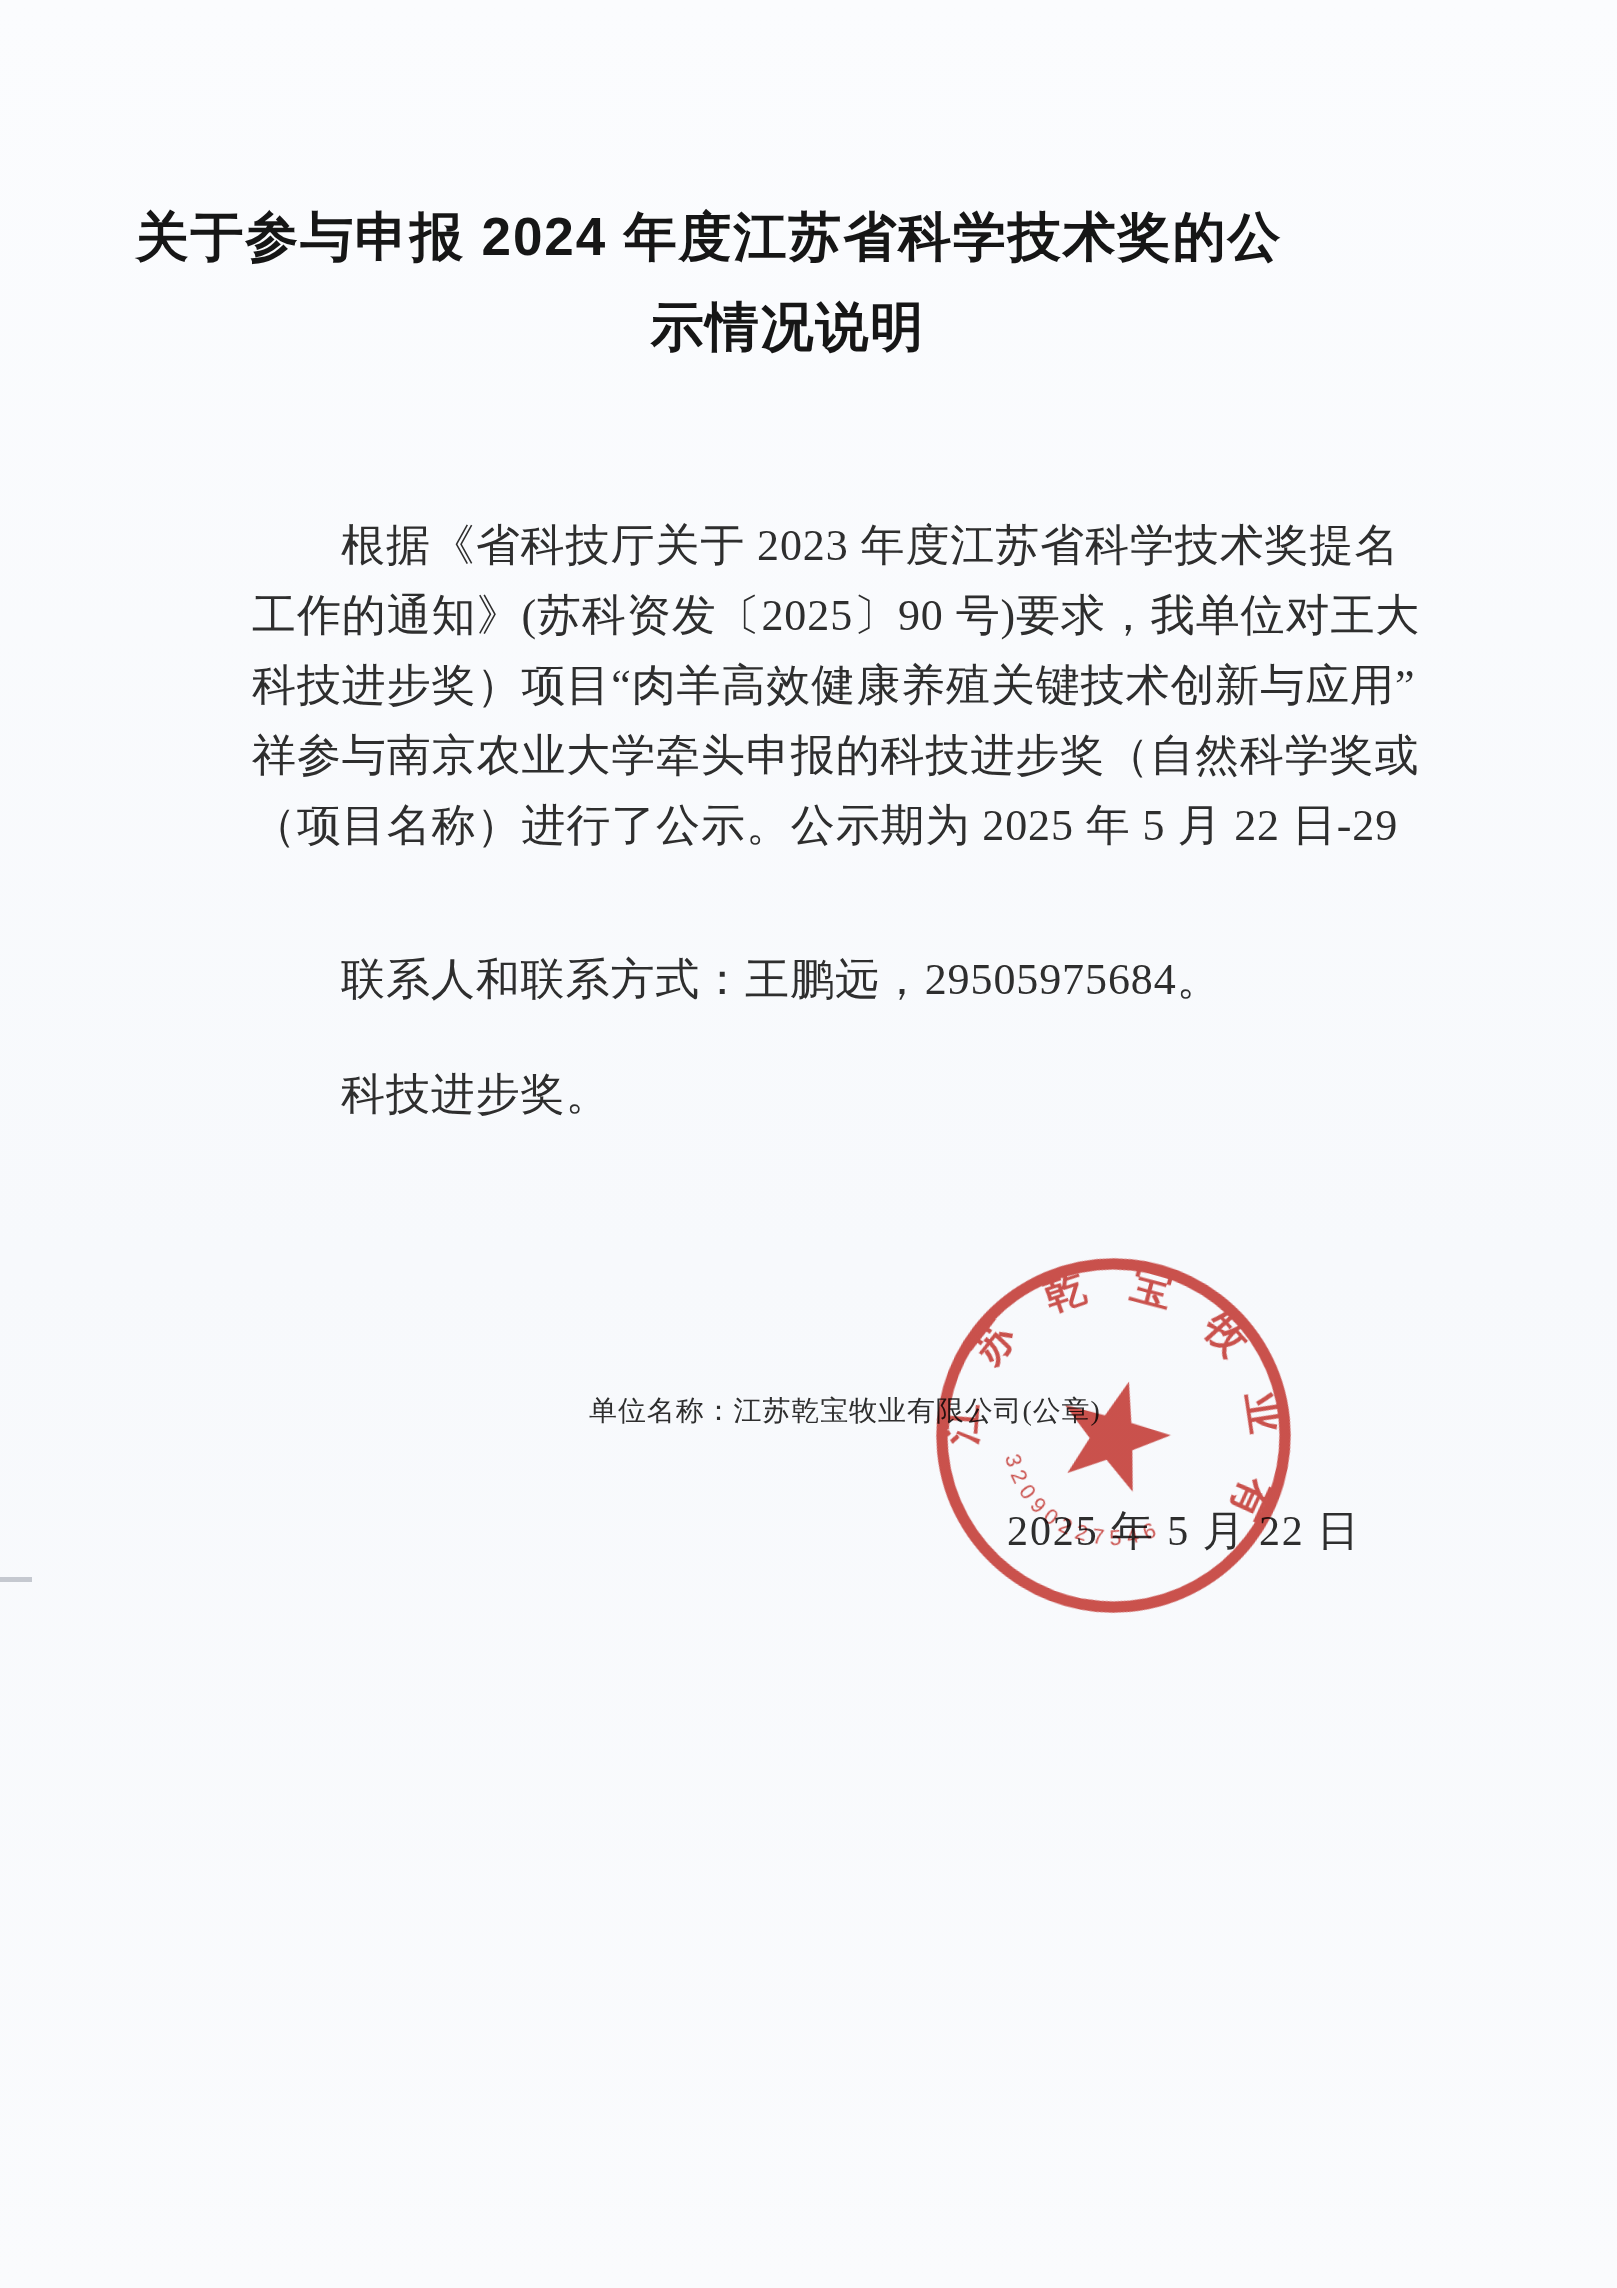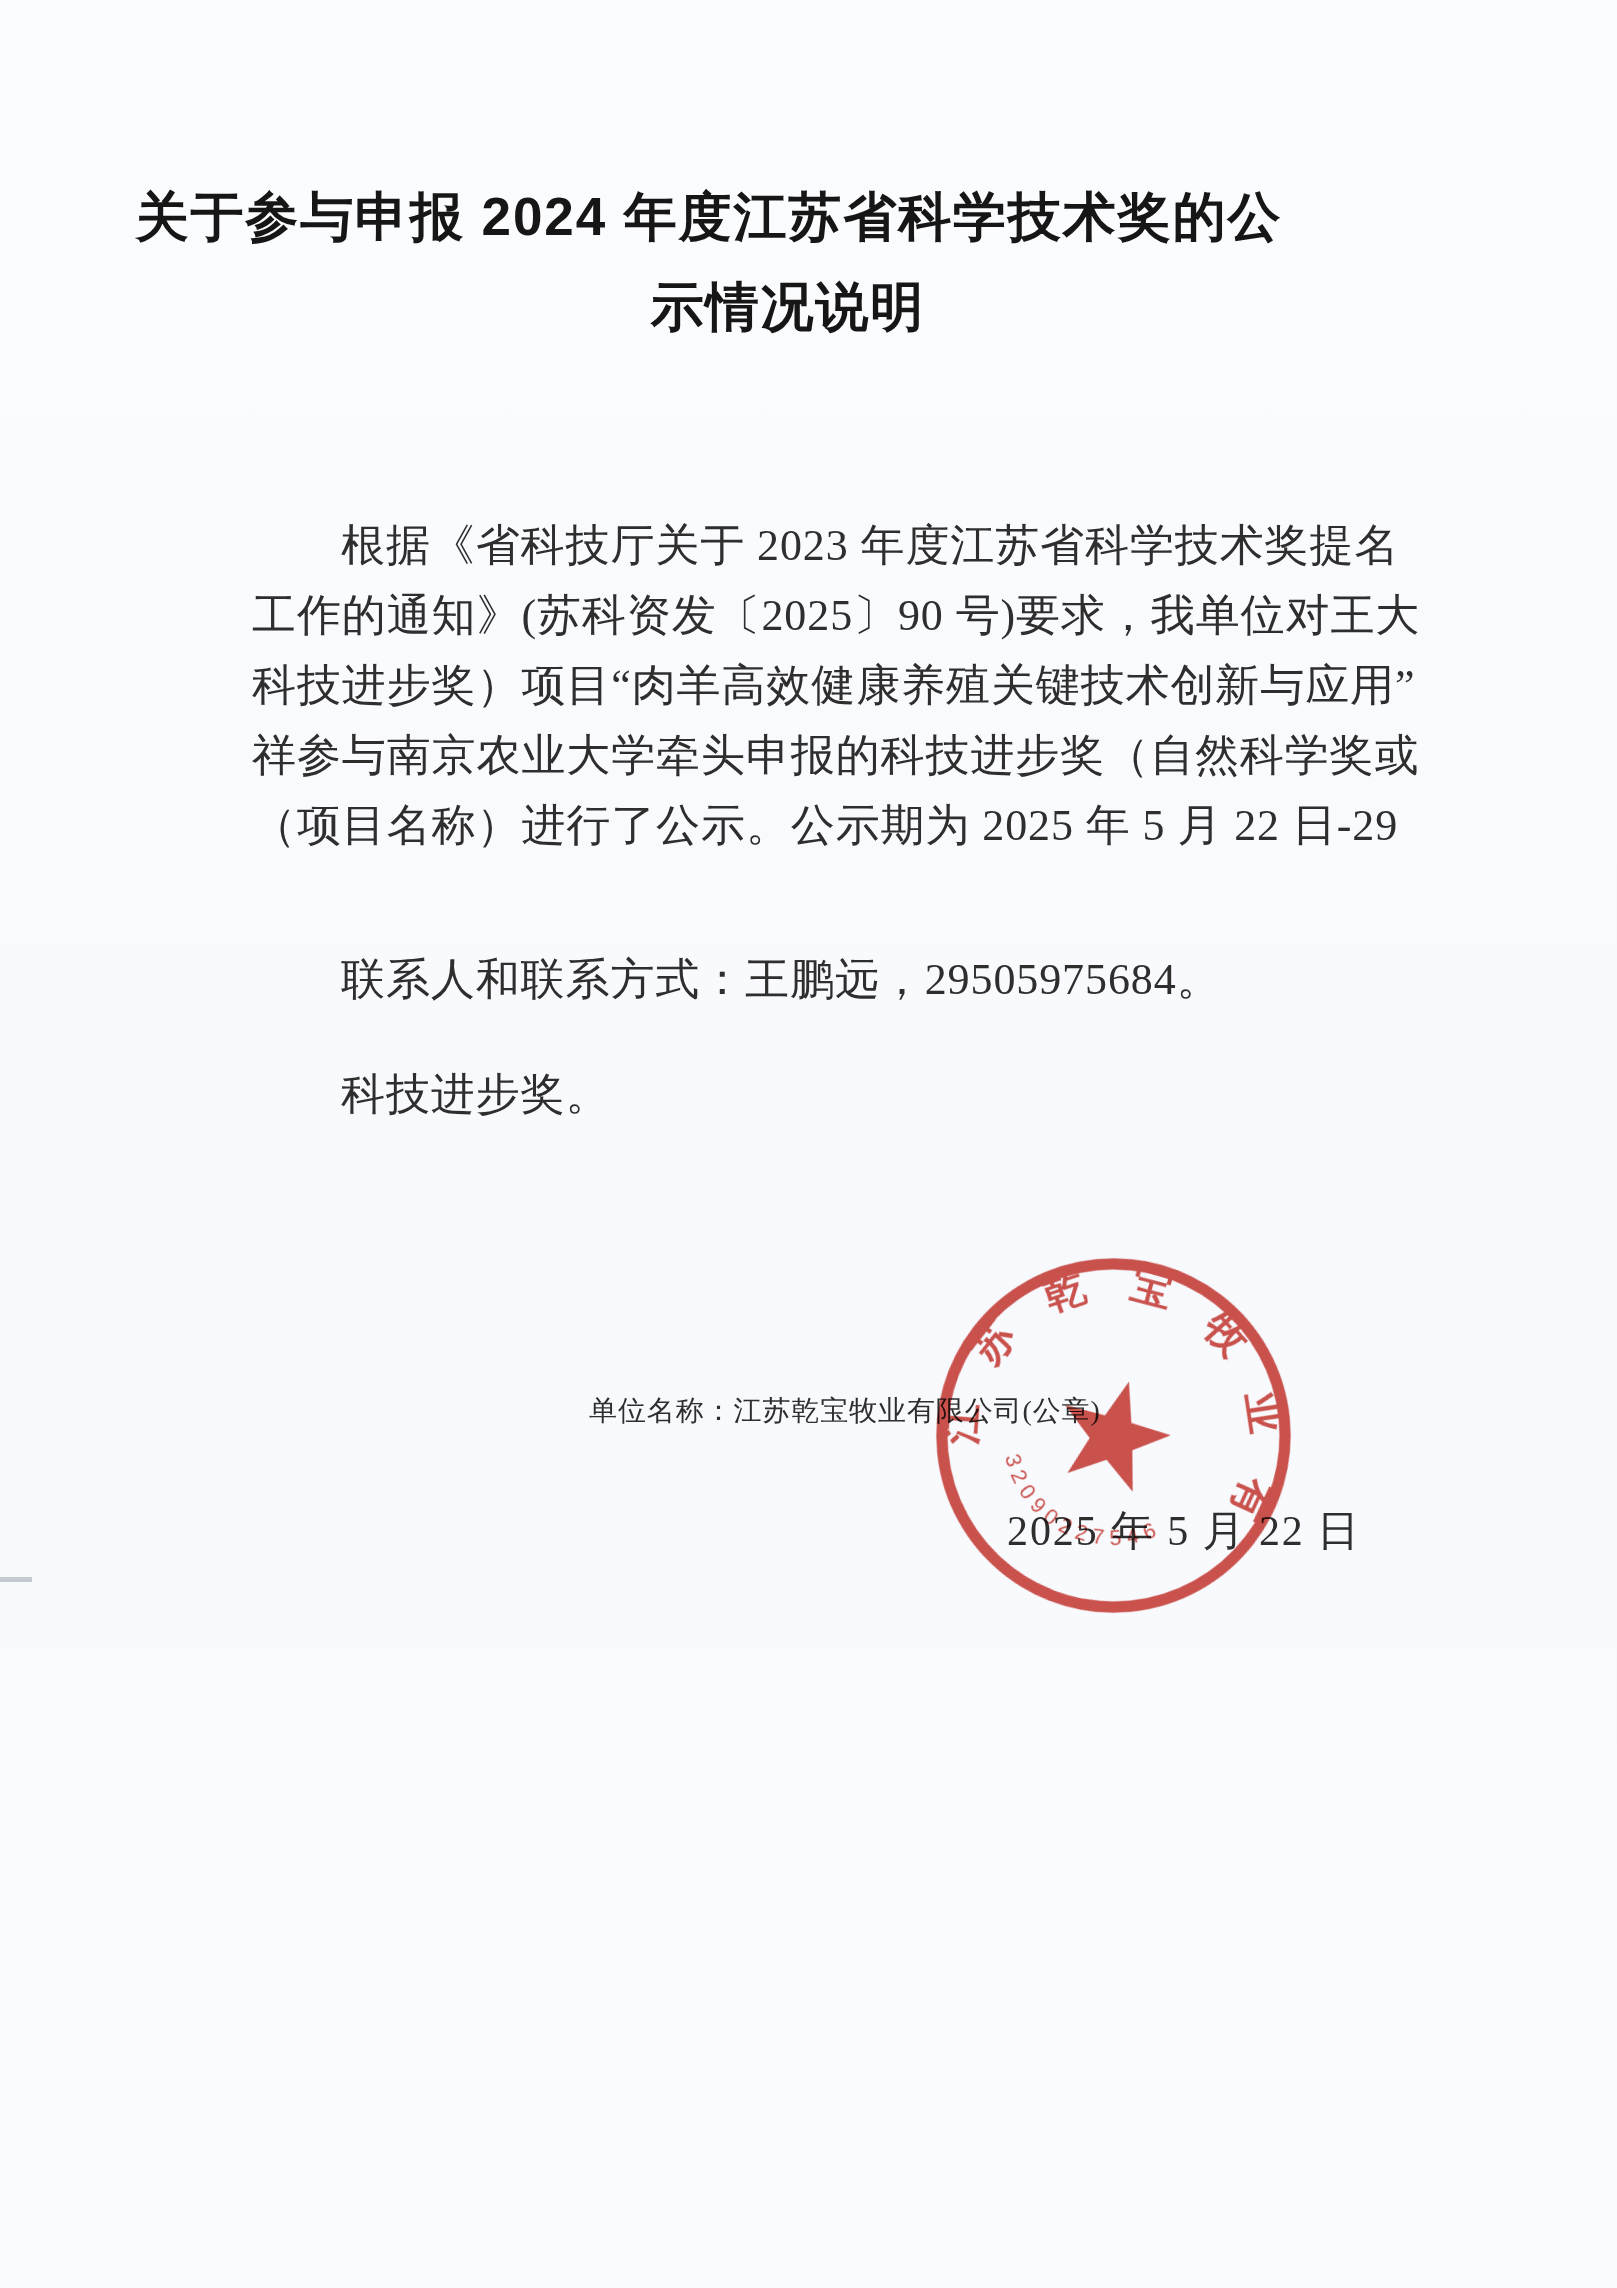--- a/index.html
+++ b/index.html
@@ -5,21 +5,21 @@
   html,body { margin:0; padding:0; }
   body {
     width:1617px; height:2289px;
     position:relative;
     background:linear-gradient(180deg,#fbfcfe 0%,#f7f9fc 55%,#fafbfd 100%);
     font-family:"Liberation Serif","DejaVu Serif",serif;
     color:#2b2b2b;
     overflow:hidden;
   }
   .page-title {
-    position:absolute; top:172px; left:0; width:1418px;
+    position:absolute; top:192px; left:0; width:1418px;
     text-align:center;
     font-family:"Liberation Sans","DejaVu Sans",sans-serif;
     font-weight:700; font-size:53px; line-height:90px;
     color:#161616; letter-spacing:1.9px;
   }
   .page-title .t2 { transform:translateX(79px); }
   .content {
     position:absolute; left:252px; top:511px; width:1130px;
     font-size:44px; color:#2e2e2e;
   }

